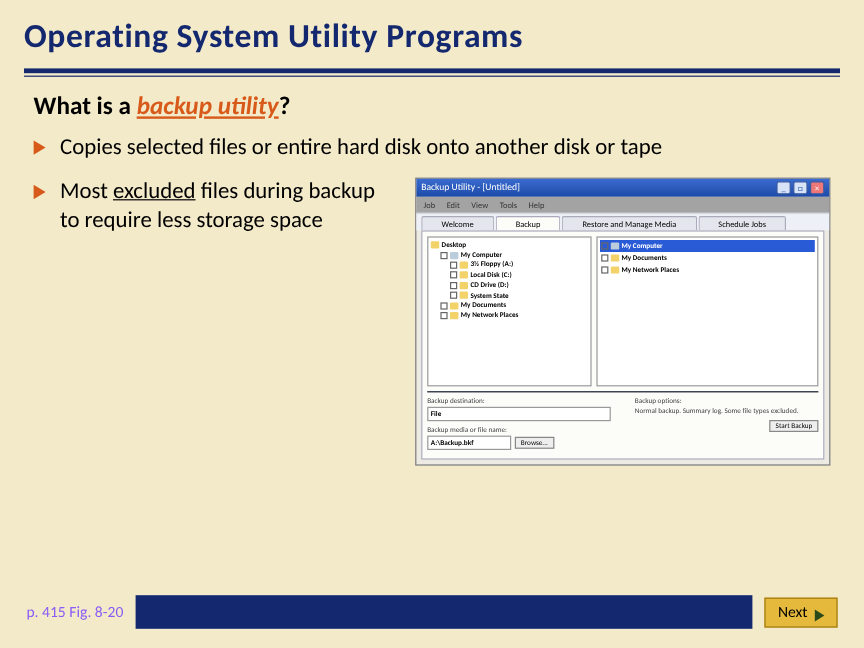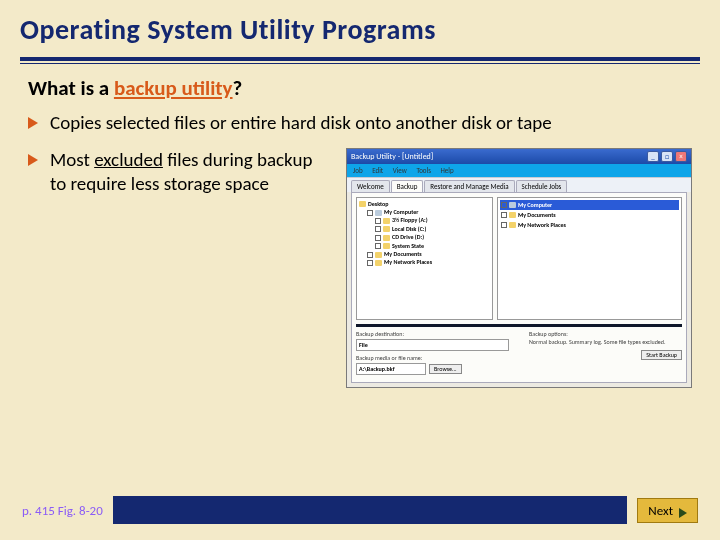--- a/index.html
+++ b/index.html
@@ -39,20 +39,21 @@
   .question {
     font-size: 21px;
     font-weight: bold;
     color: #000;
     margin-bottom: 10px;
   }
   .question .hl {
     color: #d85a1a;
     text-decoration: underline;
     font-weight: bold;
+    font-style: italic;
   }
   .body-row {
     display: flex;
     gap: 18px;
   }
   .bullets {
     flex: 0 0 300px;
   }
   .bullet {
     display: flex;
@@ -107,39 +108,39 @@
     background: #d7e3f6;
     border: 1px solid #3a5aa0;
     border-radius: 2px;
     font-size: 7px;
     text-align: center;
     line-height: 9px;
     color: #1c4aa8;
   }
   .tb-btn.close { background: #e77; color: #fff; }
   .menu {
-    background: #0ea5e9;
+    background: #a3a3a3;
     color: #333;
     padding: 2px 6px;
     font-size: 7px;
     border-bottom: 1px solid #c8ccd4;
   }
   .menu span { margin-right: 8px; }
   .tabs {
     display: flex;
     background: #edf1f7;
     padding: 2px 4px 0 4px;
     gap: 1px;
     font-size: 7px;
   }
   .tab {
     background: #e3e6ec;
     border: 1px solid #aab;
     border-bottom: none;
-    padding: 1px 5px;
+    padding: 1px 16px;
     border-radius: 2px 2px 0 0;
   }
   .tab.active { background: #fcfcf9; }
   .pane {
     flex: 1;
     background: #fcfcf9;
     margin: 0 4px 4px 4px;
     border: 1px solid #aab;
     padding: 4px;
     display: flex;
@@ -172,21 +173,21 @@
   .cb { display:inline-block; width:6px; height:6px; border:1px solid #666; margin-right:2px; vertical-align:middle; }
   .ico { display:inline-block; width:7px; height:6px; background:#f3d26a; margin-right:2px; vertical-align:middle; border-radius:1px; }
   .ico.pc { background:#bcd; }
   .lhdr { display:flex; border-bottom:1px solid #aaa; background:#eef; font-size:6px; }
   .lhdr div:first-child { flex:1; padding:1px 2px; border-right:1px solid #aaa; }
   .lhdr div:last-child { flex:1; padding:1px 2px; }
   .lrow { display:flex; align-items:center; padding:1px; }
   .lrow.sel { background:#2a5bd7; color:#fff; }
   .mediabar {
     margin-top: 4px;
-    border-top: 3px solid #0f172a;
+    border-top: 1px solid #0f172a;
     padding-top: 3px;
     display: flex;
     gap: 20px;
     font-size: 6px;
   }
   .dest { flex: 1; }
   .dest-label { color:#444; }
   .dest-sel {
     border:1px solid #999; background:#fff; padding:1px 2px; margin:1px 0 3px 0;font-weight:bold;
   }

